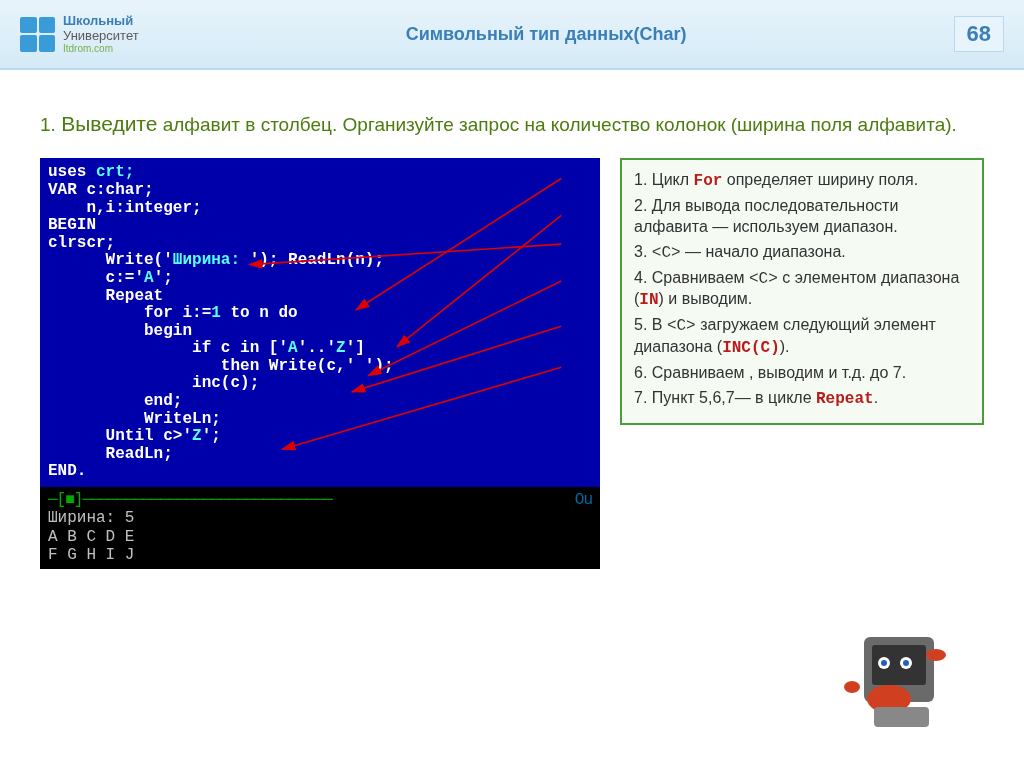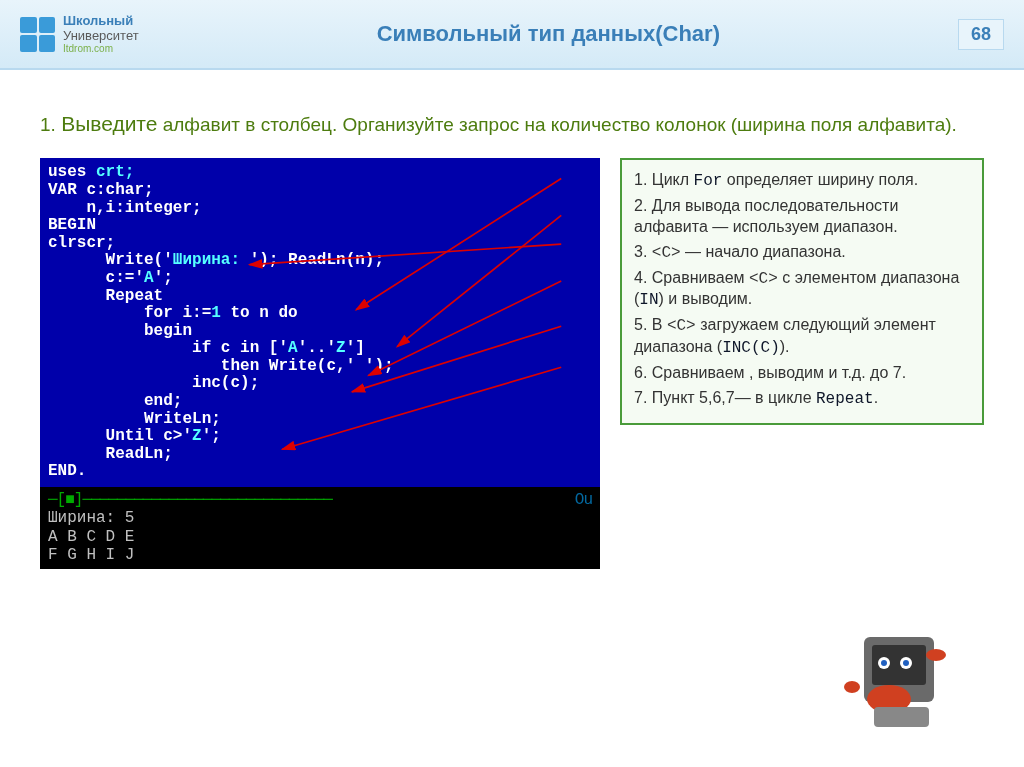--- a/index.html
+++ b/index.html
@@ -33,29 +33,29 @@
       grid-template-rows: 1fr 1fr;
       gap: 2px;
     }
     .logo-square { background: #3a9bd9; border-radius: 2px; }
     .logo-text { font-size: 13px; color: #5a5a5a; line-height: 1.1; }
     .logo-text .top { font-weight: bold; color: #3a7fb8; }
     .logo-text .bottom { color: #7bb04a; font-size: 10px; }
     .slide-title {
       flex: 1;
       text-align: center;
-      font-size: 22px;
+      font-size: 18px;
       font-weight: bold;
       color: #3a7fb8;
     }
     .page-number {
       background: #e8f4fb;
       border: 1px solid #b8d9ef;
       padding: 4px 12px;
-      font-size: 18px;
+      font-size: 22px;
       font-weight: bold;
       color: #3a7fb8;
     }
     .content {
       padding: 40px 40px 0 40px;
     }
     .task {
       font-size: 19px;
       color: #4d7c0f;
       line-height: 1.35;
@@ -99,21 +99,21 @@
     .notes-box {
       flex: 1;
       border: 2px solid #4a9b3a;
       background: #f5fbf3;
       padding: 10px 12px;
       font-size: 16px;
       color: #333;
       line-height: 1.3;
     }
     .notes-box p { margin-bottom: 4px; }
-    .kw-blue { color: #0f172a; font-family: 'Courier New', monospace; font-weight: normal; }
+    .kw-blue { color: #b91c1c; font-family: 'Courier New', monospace; font-weight: bold; }
     .kw-mono { font-family: 'Courier New', monospace; }
     .robot {
       position: absolute;
       right: 60px;
       bottom: 30px;
       width: 120px;
       height: 110px;
     }
     .arrows {
       position: absolute;

